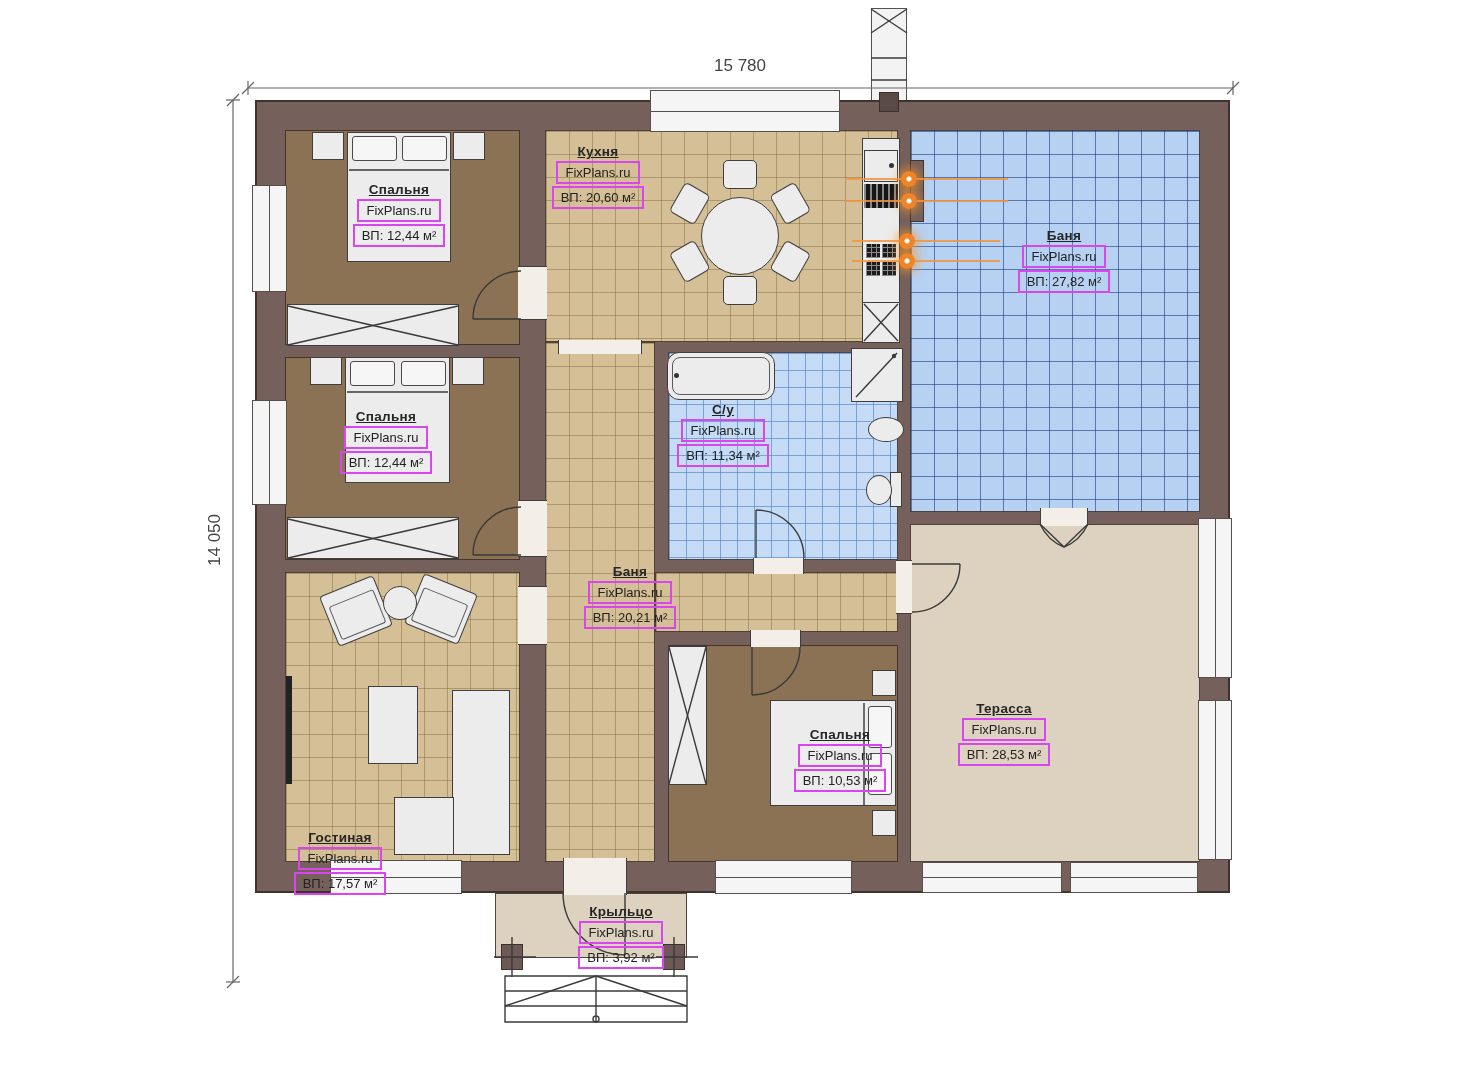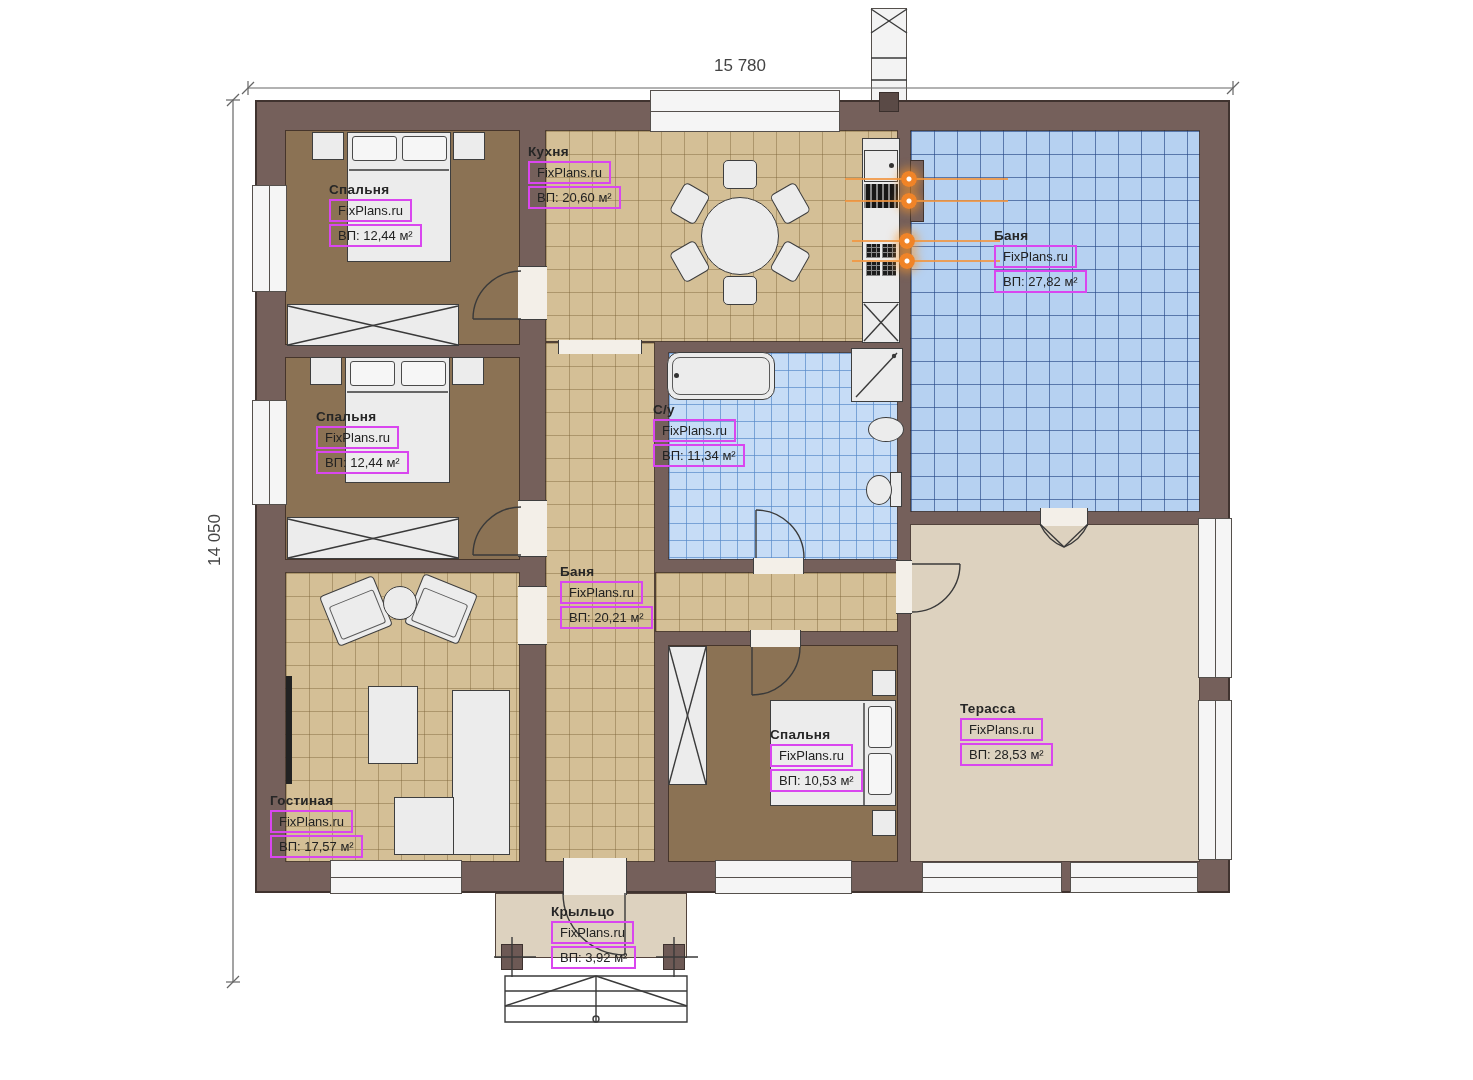--- a/index.html
+++ b/index.html
@@ -56,21 +56,21 @@
   .column{position:absolute;background:#6d5955;border:1.5px solid #3e322f;box-sizing:border-box;z-index:10;}
   .heater{position:absolute;width:16px;height:16px;border-radius:50%;z-index:32;
     background:radial-gradient(circle,#ffffff 0 2px,#f08428 3px 8px);
     box-shadow:0 0 8px 4px rgba(250,150,40,.55);}
   
   .chimney{position:absolute;left:871px;top:8px;width:36px;height:94px;background:#f3f3f3;
            border:1px solid #55504c;box-sizing:border-box;z-index:0;}
   .chimney-core{position:absolute;left:879px;top:92px;width:20px;height:20px;background:#5a4a46;
                 border:1px solid #3a2f2c;box-sizing:border-box;z-index:2;}
   
-  .label{position:absolute;z-index:40;color:#222;}
+  .label{position:absolute;text-align:center;z-index:40;color:#222;text-decoration:underline;}
   .label .nm{font-weight:bold;font-size:13.5px;letter-spacing:.3px;color:#262626;}
   .label .bx{display:inline-block;border:2px solid #d946ef;padding:0 7px;font-size:13px;
              line-height:19px;margin-top:2px;color:#222;background:transparent;}
   .dim-label{position:absolute;font-size:17px;color:#444;text-align:center;z-index:50;}
   svg.lines{position:absolute;left:0;top:0;z-index:30;pointer-events:none;}
   svg.lines .ln{stroke:#3a3a3a;stroke-width:1.4;fill:none;}
   svg.lines .dim{stroke:#666;stroke-width:1.2;fill:none;}
   svg.lines .orange{stroke:#f2953f;stroke-width:2;fill:none;opacity:.85;}
 </style>
 </head>
@@ -275,31 +275,31 @@
   <div class="label" style="left:653px;top:402px;width:140px;">
     <div class="nm">С/у</div>
     <div><span class="bx">FixPlans.ru</span></div>
     <div><span class="bx">ВП: 11,34 м²</span></div>
   </div>
   <div class="label" style="left:560px;top:564px;width:140px;">
     <div class="nm">Баня</div>
     <div><span class="bx">FixPlans.ru</span></div>
     <div><span class="bx">ВП: 20,21 м²</span></div>
   </div>
-  <div class="label" style="left:270px;top:793px;width:140px;">
+  <div class="label" style="left:270px;top:830px;width:140px;">
     <div class="nm">Гостиная</div>
     <div><span class="bx">FixPlans.ru</span></div>
     <div><span class="bx">ВП: 17,57 м²</span></div>
   </div>
   <div class="label" style="left:770px;top:727px;width:140px;">
     <div class="nm">Спальня</div>
     <div><span class="bx">FixPlans.ru</span></div>
     <div><span class="bx">ВП: 10,53 м²</span></div>
   </div>
-  <div class="label" style="left:960px;top:701px;width:140px;">
+  <div class="label" style="left:934px;top:701px;width:140px;">
     <div class="nm">Терасса</div>
     <div><span class="bx">FixPlans.ru</span></div>
     <div><span class="bx">ВП: 28,53 м²</span></div>
   </div>
   <div class="label" style="left:551px;top:904px;width:140px;">
     <div class="nm">Крыльцо</div>
     <div><span class="bx">FixPlans.ru</span></div>
     <div><span class="bx">ВП: 3,92 м²</span></div>
   </div>
 

